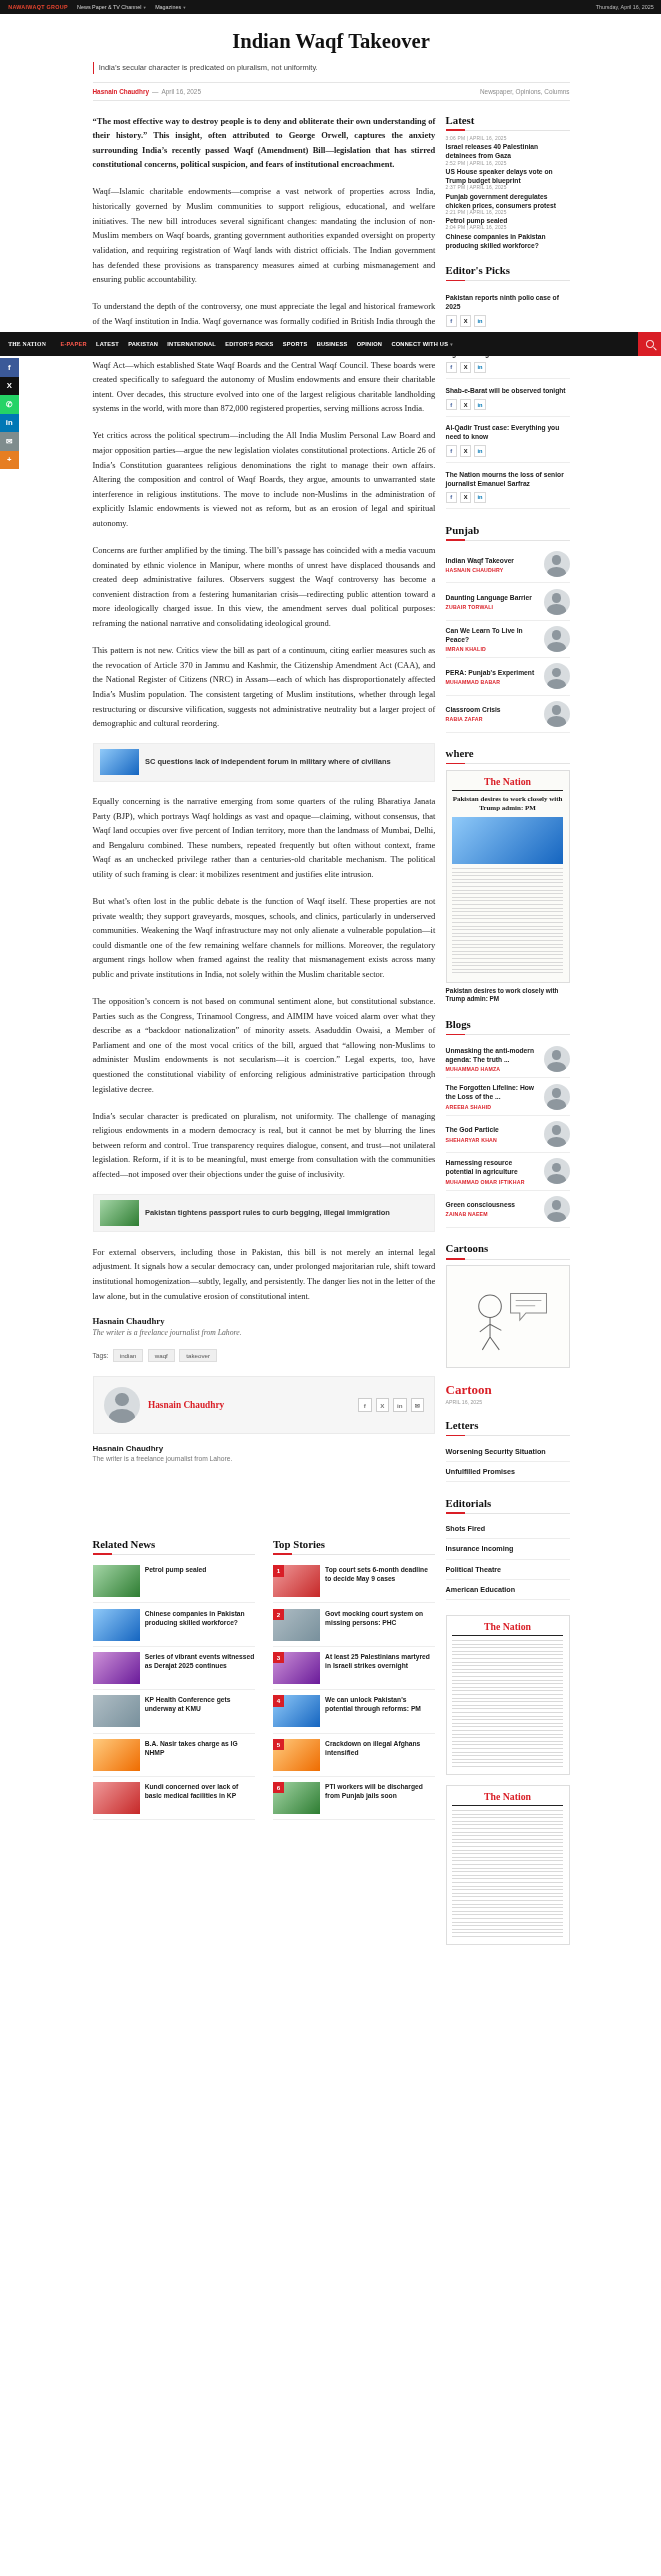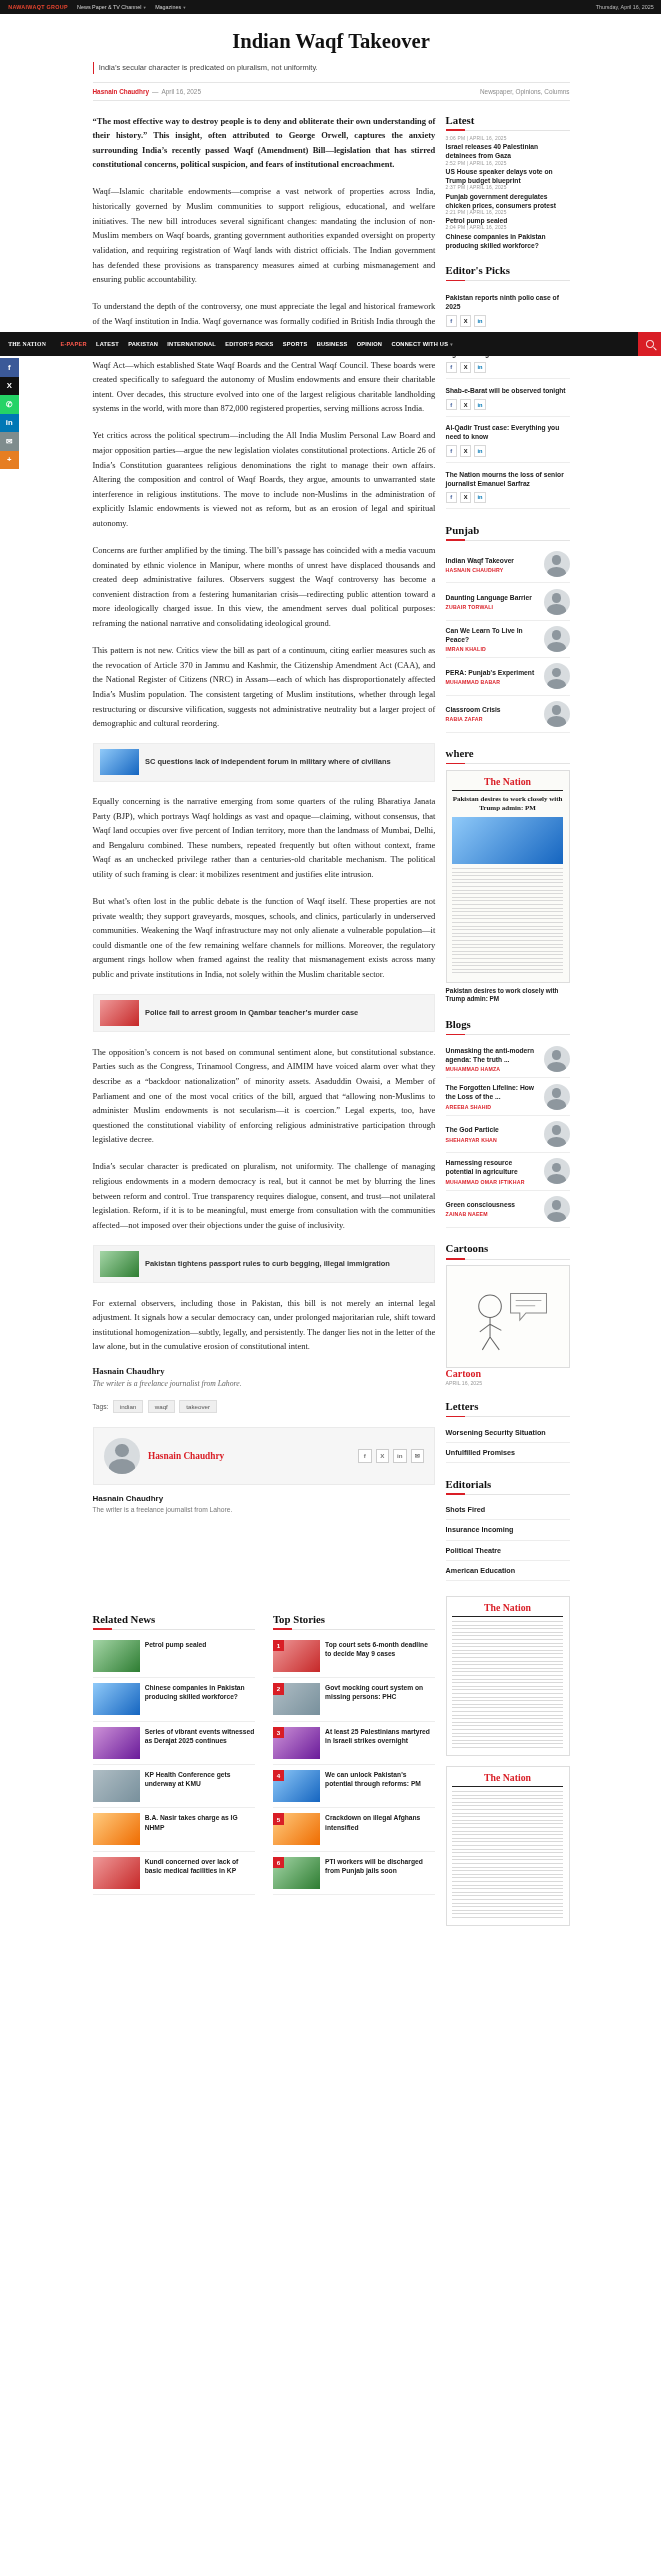--- a/index.html
+++ b/index.html
@@ -78,30 +78,30 @@
   .person-author{font-size:5.2px;font-weight:bold;color:#d91e26;text-transform:uppercase;margin-top:2.1px;letter-spacing:0.2px}
 
   .ep-box{border:0.5px solid #ddd;background:#fbfbf8;padding:5.2px}
   .ep-mast{font-family:"Liberation Serif",serif;font-weight:bold;color:#d91e26;text-align:center;font-size:9.8px;border-bottom:1px solid #222;padding-bottom:3.1px}
   .ep-headline{font-family:"Liberation Serif",serif;font-weight:bold;font-size:7px;text-align:center;margin:4.1px 0;line-height:1.3}
   .ep-photo{height:47px;margin-bottom:4.1px}
   .ep-cols{height:108px;background:repeating-linear-gradient(#d9d9d9 0 1px,transparent 1px 3.6px)}
   .ep-caption{font-size:6.4px;font-weight:bold;margin-top:4.1px;line-height:1.35;color:#1a1a1a}
 
   .cartoon-box{border:0.5px solid #ddd;background:#fdfdfb;height:103px;display:flex;align-items:center;justify-content:center}
-  .cartoon-label{color:#d91e26;font-weight:bold;font-size:10px;margin-top:0;font-family:"Liberation Serif",serif}
+  .cartoon-label{color:#d91e26;font-weight:bold;font-size:13px;margin-top:14px;font-family:"Liberation Serif",serif}
   .cartoon-date{font-size:5.2px;color:#9a9a9a;text-transform:uppercase;margin-top:1px}
 
   .plain-item{padding:5.2px 0;border-bottom:0.5px solid #ededed;font-size:7.2px;font-weight:bold;color:#1a1a1a}
 
   .ep-page{border:0.5px solid #ddd;background:#fff;padding:5.2px;margin-bottom:9.3px}
   .ep-page .ep-cols{height:129px}
 
   
-  .bottom{display:flex;gap:18px;margin-top:100px}
+  .bottom{display:flex;gap:18px;margin-top:76px}
   .b-col{flex:1}
   .mini{display:flex;gap:5.2px;align-items:flex-start;padding:5.2px 0;border-bottom:0.5px solid #ededed}
   .mini-thumb{width:47px;height:32px;flex:none;position:relative}
   .mini-title{font-size:6.7px;font-weight:bold;line-height:1.35;color:#1a1a1a}
   .ts-num{position:absolute;top:0;left:0;width:11.3px;height:11.3px;background:#d91e26;color:#fff;font-size:6.2px;font-weight:bold;display:flex;align-items:center;justify-content:center}
 
   
   .mainnav{position:absolute;top:332px;left:0;width:662px;height:24px;background:#141414;display:flex;align-items:center;gap:9.3px;padding-left:8.2px;z-index:55}
   .nav-logo{font-family:"Liberation Serif",serif;font-weight:bold;font-size:10.8px;color:#d91e26;letter-spacing:0.3px;margin-right:5.2px}
   .mainnav a{color:#fff;font-size:5.7px;font-weight:bold;letter-spacing:0.2px}
@@ -153,24 +153,20 @@
       <p>This pattern is not new. Critics view the bill as part of a continuum, citing earlier measures such as the revocation of Article 370 in Jammu and Kashmir, the Citizenship Amendment Act (CAA), and the National Register of Citizens (NRC) in Assam—each of which has disproportionately affected India’s Muslim population. The consistent targeting of Muslim institutions, whether through legal restructuring or discursive vilification, suggests not administrative neutrality but a larger project of demographic and cultural reordering.</p>
 
       <a class="inline-card">
         <span class="inline-thumb g4"></span>
         <span class="inline-title">SC questions lack of independent forum in military where of civilians</span>
       </a>
 
       <p>Equally concerning is the narrative emerging from some quarters of the ruling Bharatiya Janata Party (BJP), which portrays Waqf holdings as vast and opaque—claiming, without consensus, that Waqf land occupies over five percent of Indian territory, more than the landmass of Mumbai, Delhi, and Bengaluru combined. These numbers, repeated frequently but often without context, frame Waqf as an unchecked privilege rather than a centuries-old charitable mechanism. The political utility of such framing is clear: it mobilizes resentment and justifies elite intrusion.</p>
       <p>But what’s often lost in the public debate is the function of Waqf itself. These properties are not private wealth; they support graveyards, mosques, schools, and clinics, particularly in underserved communities. Weakening the Waqf infrastructure may not only alienate a vulnerable population—it could dismantle one of the few remaining welfare channels for millions. Moreover, the regulatory argument rings hollow when framed against the reality that mismanagement exists across many public and private institutions in India, not solely within the Muslim charitable sector.</p>
 
-      <a class="inline-card">
-        <span class="inline-thumb g5"></span>
-        <span class="inline-title">Police fail to arrest groom in Qambar teacher’s murder case</span>
-      </a>
 
       <p>The opposition’s concern is not based on communal sentiment alone, but constitutional substance. Parties such as the Congress, Trinamool Congress, and AIMIM have voiced alarm over what they describe as a “backdoor nationalization” of minority assets. Asaduddin Owaisi, a Member of Parliament and one of the most vocal critics of the bill, argued that “allowing non-Muslims to administer Muslim endowments is not secularism—it is coercion.” Legal experts, too, have questioned the constitutional viability of enforcing religious administrative participation through legislative decree.</p>
       <p>India’s secular character is predicated on pluralism, not uniformity. The challenge of managing religious endowments in a modern democracy is real, but it cannot be met by blurring the lines between reform and control. True transparency requires dialogue, consent, and trust—not unilateral legislation. Reform, if it is to be meaningful, must emerge from consultation with the communities affected—not imposed over their objections under the guise of inclusivity.</p>
 
       <a class="inline-card">
         <span class="inline-thumb g3"></span>
         <span class="inline-title">Pakistan tightens passport rules to curb begging, illegal immigration</span>
       </a>
 
       <p>For external observers, including those in Pakistan, this bill is not merely an internal legal adjustment. It signals how a secular democracy can, under prolonged majoritarian rule, shift toward institutional homogenization—subtly, legally, and persistently. The danger lies not in the letter of the law alone, but in the cumulative erosion of constitutional intent.</p>

